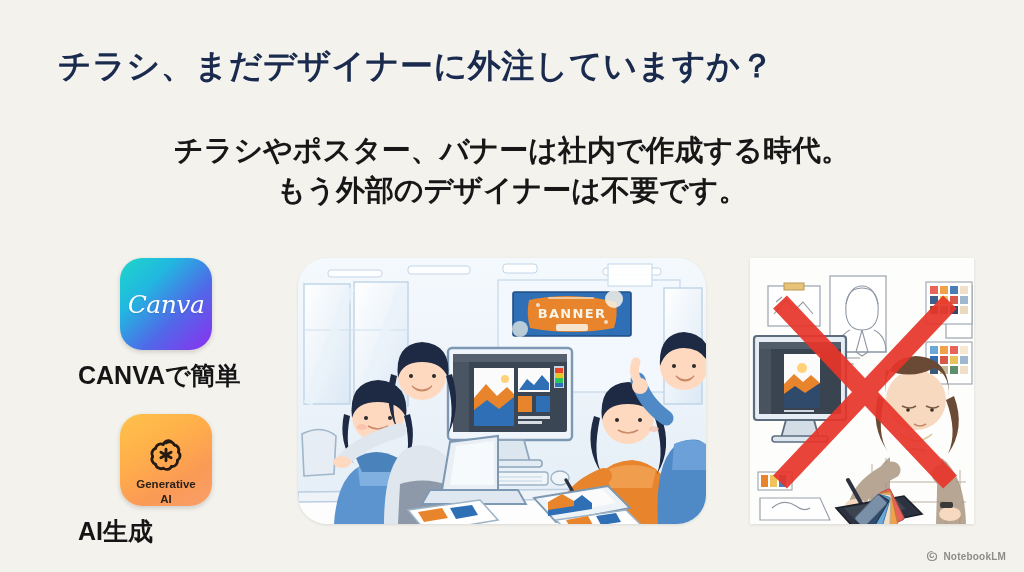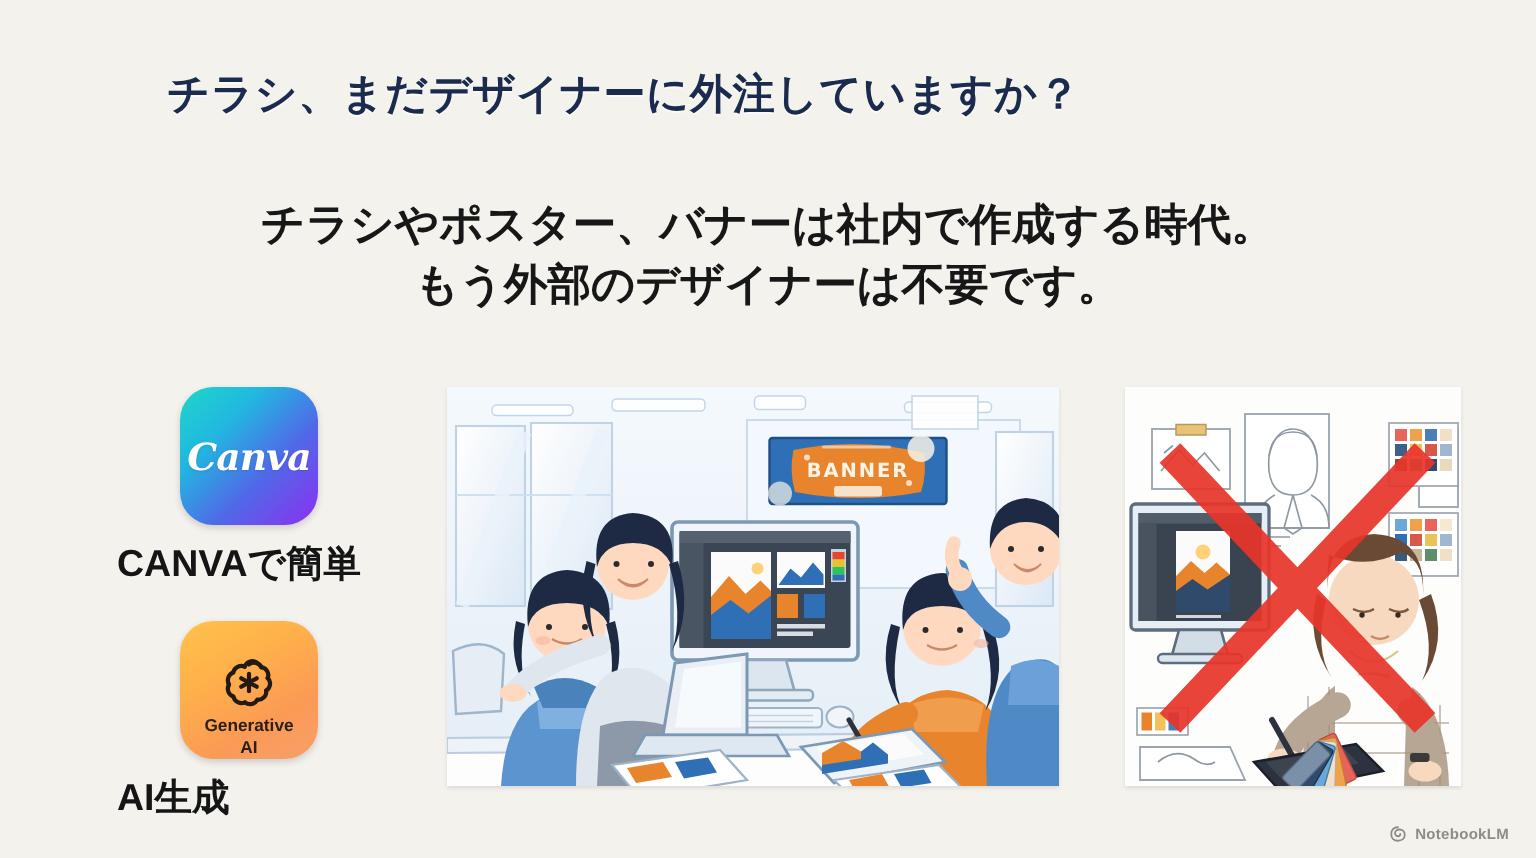--- a/index.html
+++ b/index.html
@@ -12,21 +12,21 @@
   #slide {
     position:relative;
     width:1024px; height:572px;
     background:#f3f2ed;
   }
 
   
   .title {
     position:absolute; top:44px; left:0; width:832px;
     text-align:center;
-    font-size:28px; font-weight:bold;
+    font-size:33px; font-weight:bold;
     letter-spacing:0.5px;
     color:#1b2b4d;
     text-shadow:0 1px 0 rgba(255,255,255,.6);
   }
   .subtitle {
     position:absolute; top:130px; left:0; width:1024px;
     text-align:center;
     font-size:29px; font-weight:bold;
     line-height:1.38;
     color:#171717;
@@ -42,21 +42,21 @@
     position:relative; overflow:hidden;
     box-shadow:0 2px 5px rgba(0,0,0,.16);
     display:flex; align-items:center; justify-content:center;
     flex-direction:column;
   }
   .tile-canva {
     background:linear-gradient(135deg,#1fd6c9 0%,#21b8e0 30%,#4f6ae8 62%,#8c2ff0 100%);
   }
   .tile-canva .canva-word {
     font-family:"DejaVu Serif","Liberation Serif",serif;
-    font-style:italic; font-weight:bold;
+    font-style:italic; font-weight:normal;
     font-size:25px; color:#ffffff;
     letter-spacing:-0.5px;
     text-shadow:0 1px 2px rgba(0,0,0,.12);
   }
   .tile-ai {
     background:linear-gradient(150deg,#ffc24a 0%,#ffb04a 35%,#fb9a55 70%,#f79f6a 100%);
     justify-content:flex-end;
   }
   .tile-ai svg { display:block; }
   .tile-ai .ai-word {
@@ -70,21 +70,21 @@
     white-space:nowrap;
   }
 
   
   .photo {
     position:absolute;
     overflow:hidden;
     background:#eef3f8;
     box-shadow:0 1px 3px rgba(0,0,0,.10);
   }
-  #photo-team  { left:298px; top:258px; width:408px; height:266px; }
+  #photo-team  { left:298px; top:258px; width:408px; height:266px;border-radius:29px; }
   #photo-designer { left:750px; top:258px; width:224px; height:266px; background:#fdfdfb; }
 
   .photo svg { display:block; width:100%; height:100%; }
 
   
   .watermark {
     position:absolute; right:18px; bottom:10px;
     display:flex; align-items:center; gap:5px;
     color:#8d8d88; font-size:10px; font-weight:bold;
     letter-spacing:0.2px;

